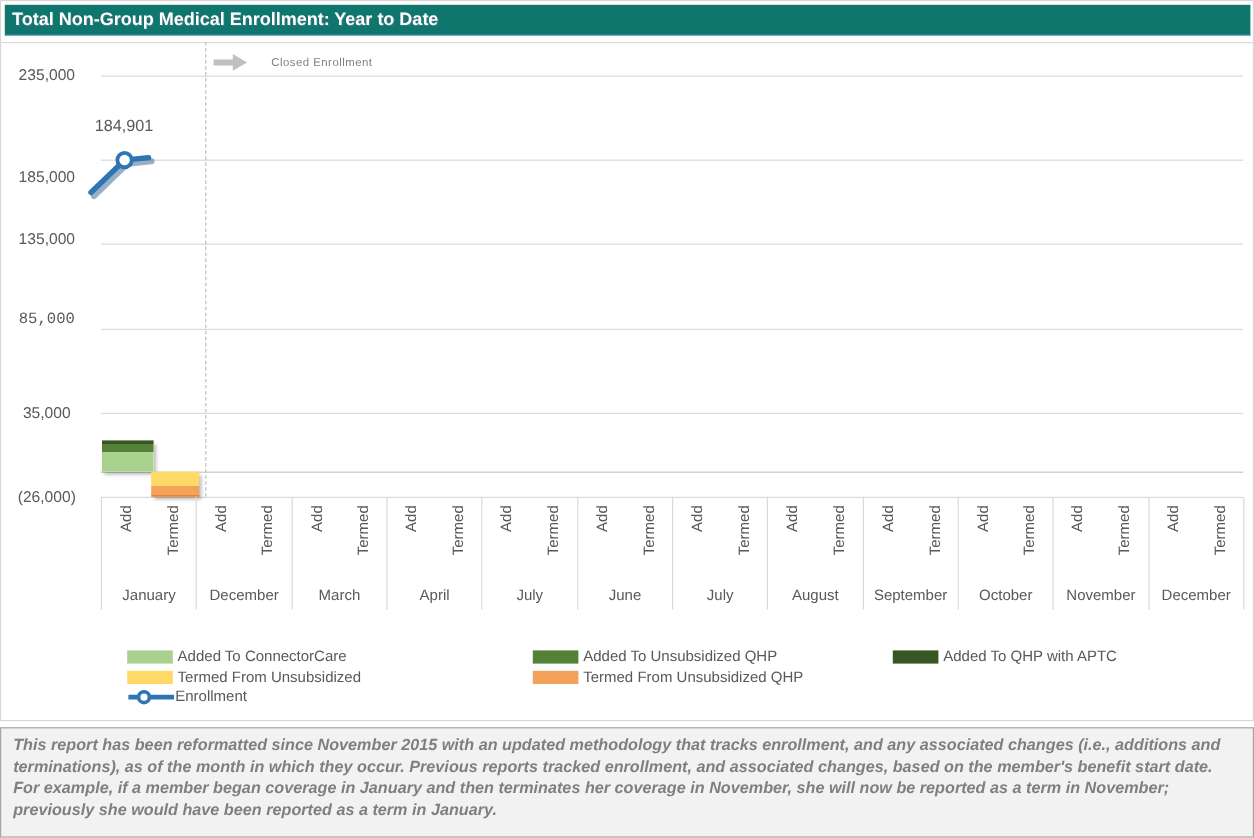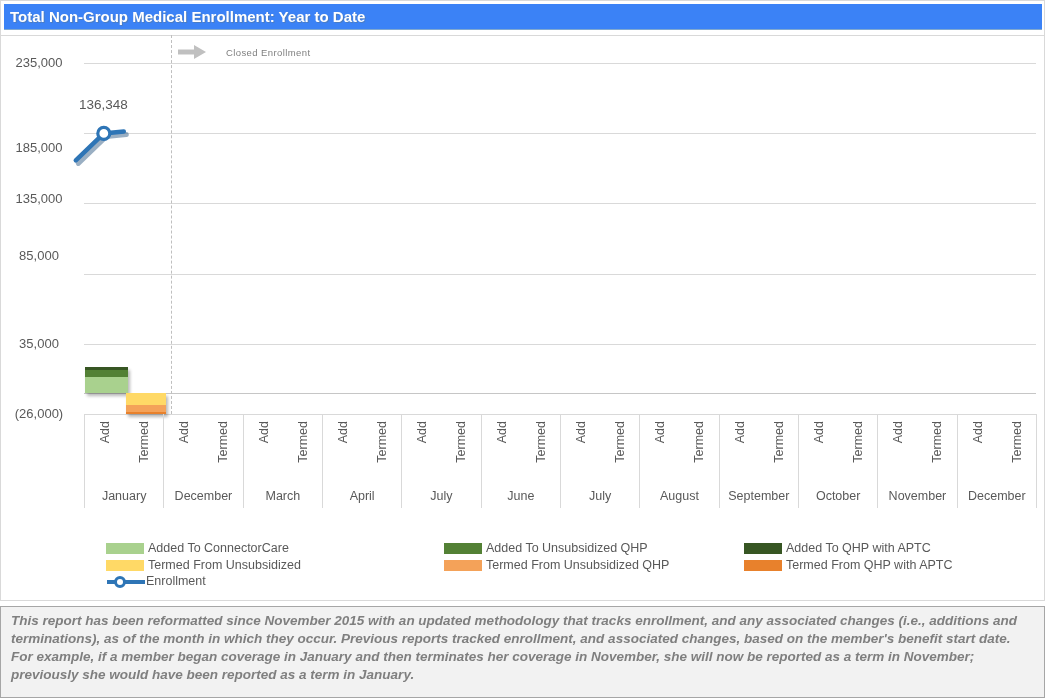--- a/index.html
+++ b/index.html
@@ -1,19 +1,19 @@
 <!DOCTYPE html>
 <html><head>
 <meta charset="utf-8">
 <style>
   html,body{margin:0;padding:0;background:#fff;}
   body{width:1045px;height:698px;font-family:"Liberation Sans",sans-serif;position:relative;overflow:hidden;}
   .chart-card{position:absolute;left:0;top:0;width:1045px;height:601px;background:#fff;
     border:1px solid #D9D9D9;box-sizing:border-box;}
-  .title-bar{position:absolute;left:3px;top:3px;right:2px;height:25px;background:#3b82f6;
+  .title-bar{position:absolute;left:3px;top:3px;right:2px;height:25px;background:#0f766e;
     border-bottom:1px solid #7FA8D0;color:#fff;font-weight:bold;font-size:15px;line-height:25px;
     padding-left:6px;text-shadow:1px 1px 0 rgba(90,120,150,0.55);}
   .top-rule{position:absolute;left:0;right:0;top:34px;height:1px;background:#D9D9D9;}
   .plot{position:absolute;left:83px;top:34px;width:952px;height:379px;}
   .gridline{position:absolute;left:0;right:0;height:1px;background:#D9D9D9;}
   .zeroline{position:absolute;left:0;right:0;height:1px;background:#C6C6C6;}
   .ylabels{position:absolute;left:0;top:34px;width:76px;height:379px;}
   .ytick{position:absolute;right:0;width:76px;text-align:center;font-size:13px;color:#595959;}
   .bar{position:absolute;display:flex;flex-direction:column;box-shadow:2px 3px 3px rgba(0,0,0,0.28);}
   .seg{width:100%;}
@@ -44,21 +44,21 @@
 <body>
 
 <div class="chart-card">
   <div class="title-bar">Total Non-Group Medical Enrollment: Year to Date</div>
   <div class="top-rule"></div>
 
   <div class="ylabels" id="ylabels">
       <div class="ytick" style="top: 20.1px;">235,000</div>
       <div class="ytick" style="top: 105px; padding-left: 22px;">185,000</div>
       <div class="ytick" style="top: 156px; margin-left: 27px;">135,000</div>
-      <div class="ytick" style="top: 213px;">85,000</div>
+      <div class="ytick" style="top: 223px; font-family: Liberation Mono, monospace;">85,000</div>
       <div class="ytick" style="top: 300.8px;">35,000</div>
       <div class="ytick" style="top: 371px;">(26,000)</div>
     </div>
 
   <div class="plot" id="plot">
       <div class="gridline" style="top: 28.1px;"></div>
       <div class="gridline" style="top: 98.3px;"></div>
       <div class="gridline" style="top: 168.4px;"></div>
       <div class="gridline" style="top: 238.6px;"></div>
       <div class="gridline" style="top: 308.8px;"></div>
@@ -81,21 +81,21 @@
       </svg>
     </div>
 
   <div class="closed-line"></div>
   <svg class="anno-arrow" width="30" height="16">
     <line x1="1" y1="8" x2="18" y2="8" stroke="#C0C0C0" stroke-width="5"></line>
     <polygon points="17,1 29,8 17,15" fill="#C0C0C0"></polygon>
   </svg>
   <div class="anno-text">Closed Enrollment</div>
 
-  <div class="dlabel">136,348</div>
+  <div class="dlabel">184,901</div>
 
   <div class="cat-area" id="cat-area">
       <div class="cat-group" style="left: 0px; width: 79.3px;">
         <div class="rot rot-add">Add</div>
         <div class="rot rot-termed">Termed</div>
         <div class="month">January</div>
       </div>
       <div class="cat-group" style="left: 79.3px; width: 79.3px;">
         <div class="rot rot-add">Add</div>
         <div class="rot rot-termed">Termed</div>
@@ -151,21 +151,20 @@
         <div class="rot rot-termed">Termed</div>
         <div class="month">December</div>
       </div>
     </div>
 
   <div class="lg-e lg-e0"><span class="lg-box" style="background: rgb(169, 209, 142);"></span><span class="lg-label">Added To ConnectorCare</span></div>
   <div class="lg-e lg-e1"><span class="lg-box" style="background: rgb(83, 129, 53);"></span><span class="lg-label">Added To Unsubsidized QHP</span></div>
   <div class="lg-e lg-e2"><span class="lg-box" style="background: rgb(55, 86, 35);"></span><span class="lg-label">Added To QHP with APTC</span></div>
   <div class="lg-e lg-e3"><span class="lg-box" style="background: rgb(255, 217, 102);"></span><span class="lg-label">Termed From Unsubsidized</span></div>
   <div class="lg-e lg-e4"><span class="lg-box" style="background: rgb(244, 162, 89);"></span><span class="lg-label">Termed From Unsubsidized QHP</span></div>
-  <div class="lg-e lg-e5"><span class="lg-box" style="background: rgb(232, 129, 44);"></span><span class="lg-label">Termed From QHP with APTC</span></div>
   <div class="lg-e lg-e6">
     <svg class="lg-line-svg" width="40" height="14">
       <line id="lg-line" x1="1" y1="7" x2="39" y2="7" stroke-width="4" stroke="#2E75B6"></line>
       <circle id="lg-circ" cx="14" cy="7" r="4.5" fill="#fff" stroke-width="3" stroke="#2E75B6"></circle>
     </svg><span class="lg-line-label">Enrollment</span>
   </div>
 </div>
 
 <div class="footer">This report has been reformatted since November 2015 with an updated methodology that tracks enrollment, and any associated changes (i.e., additions and terminations), as of the month in which they occur.  Previous reports tracked enrollment, and associated changes, based on the member's benefit start date.  For example, if a member began coverage in January and then terminates her coverage in November, she will now be reported as a term in November; previously she would have been reported as a term in January.</div>
 

